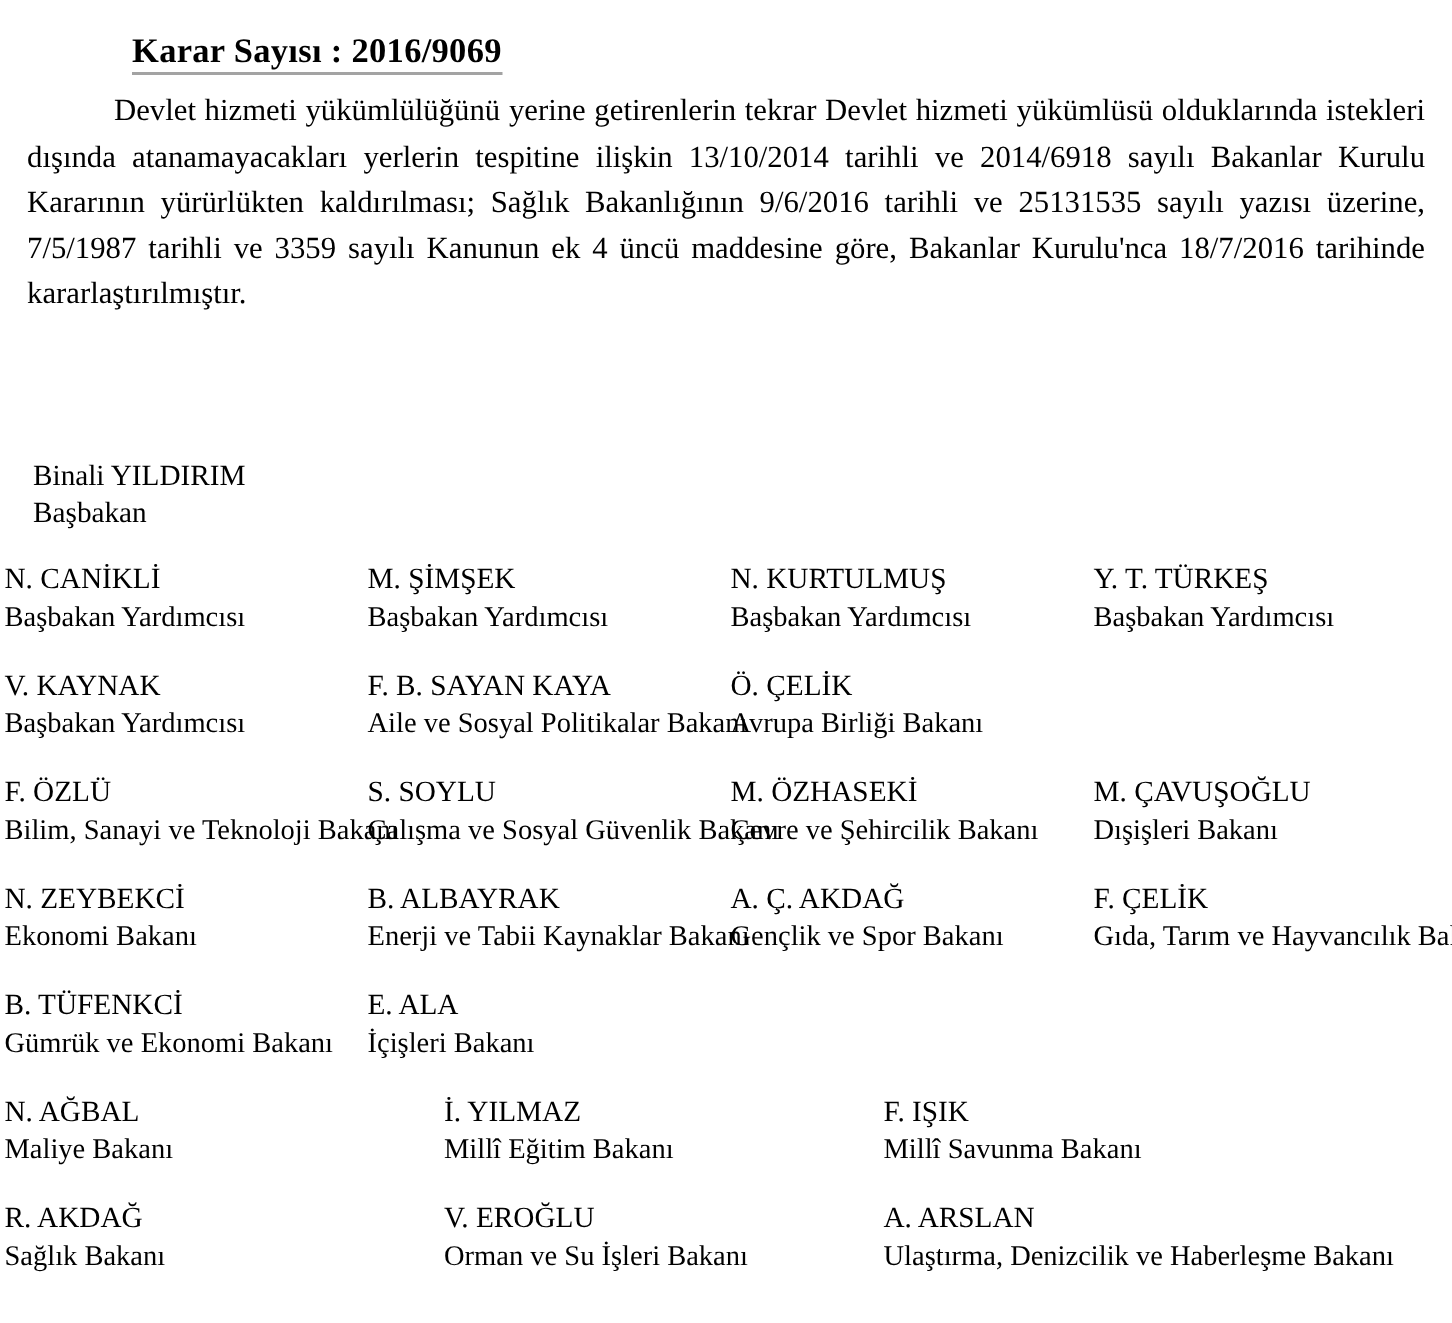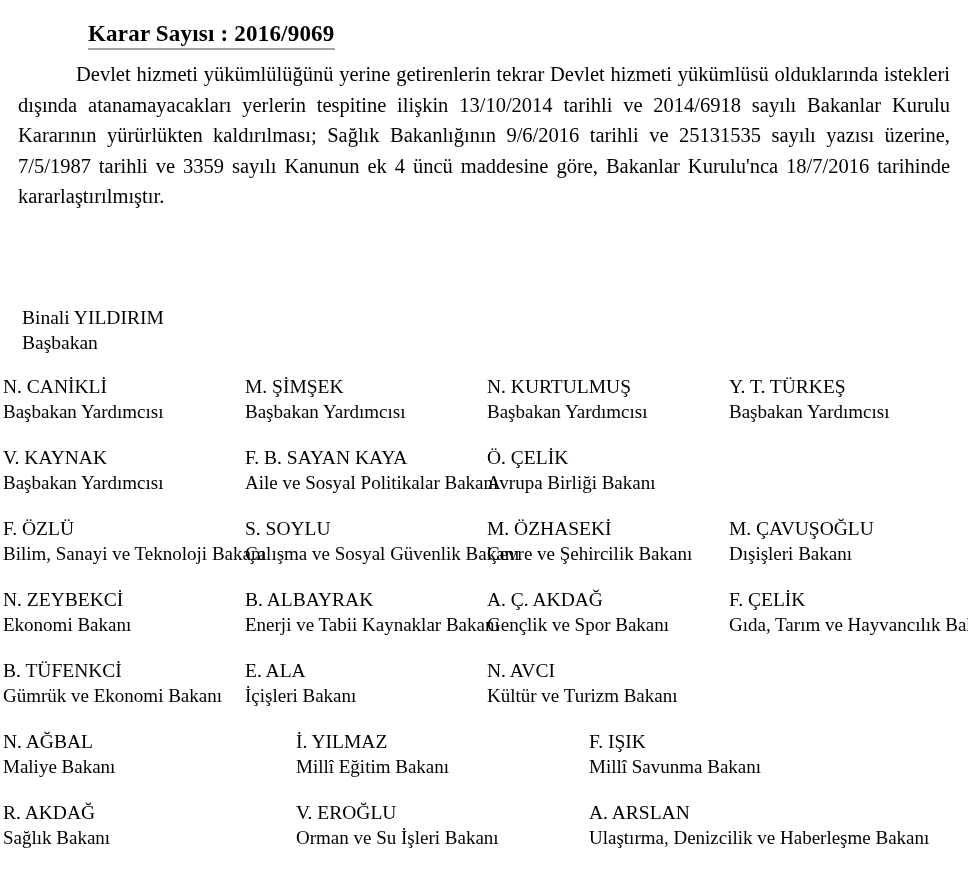--- a/index.html
+++ b/index.html
@@ -216,24 +216,20 @@
       </div>
       <div class="min-row cols-4">
         <div class="min-cell">
           <div class="min-name">B. TÜFENKCİ</div>
           <div class="min-title">Gümrük ve Ekonomi Bakanı</div>
         </div>
         <div class="min-cell">
           <div class="min-name">E. ALA</div>
           <div class="min-title">İçişleri Bakanı</div>
         </div>
-        <div class="min-cell">
-          <div class="min-name">N. AVCI</div>
-          <div class="min-title">Kültür ve Turizm Bakanı</div>
-        </div>
       </div>
       <div class="min-row cols-3">
         <div class="min-cell">
           <div class="min-name">N. AĞBAL</div>
           <div class="min-title">Maliye Bakanı</div>
         </div>
         <div class="min-cell">
           <div class="min-name">İ. YILMAZ</div>
           <div class="min-title">Millî Eğitim Bakanı</div>
         </div>

